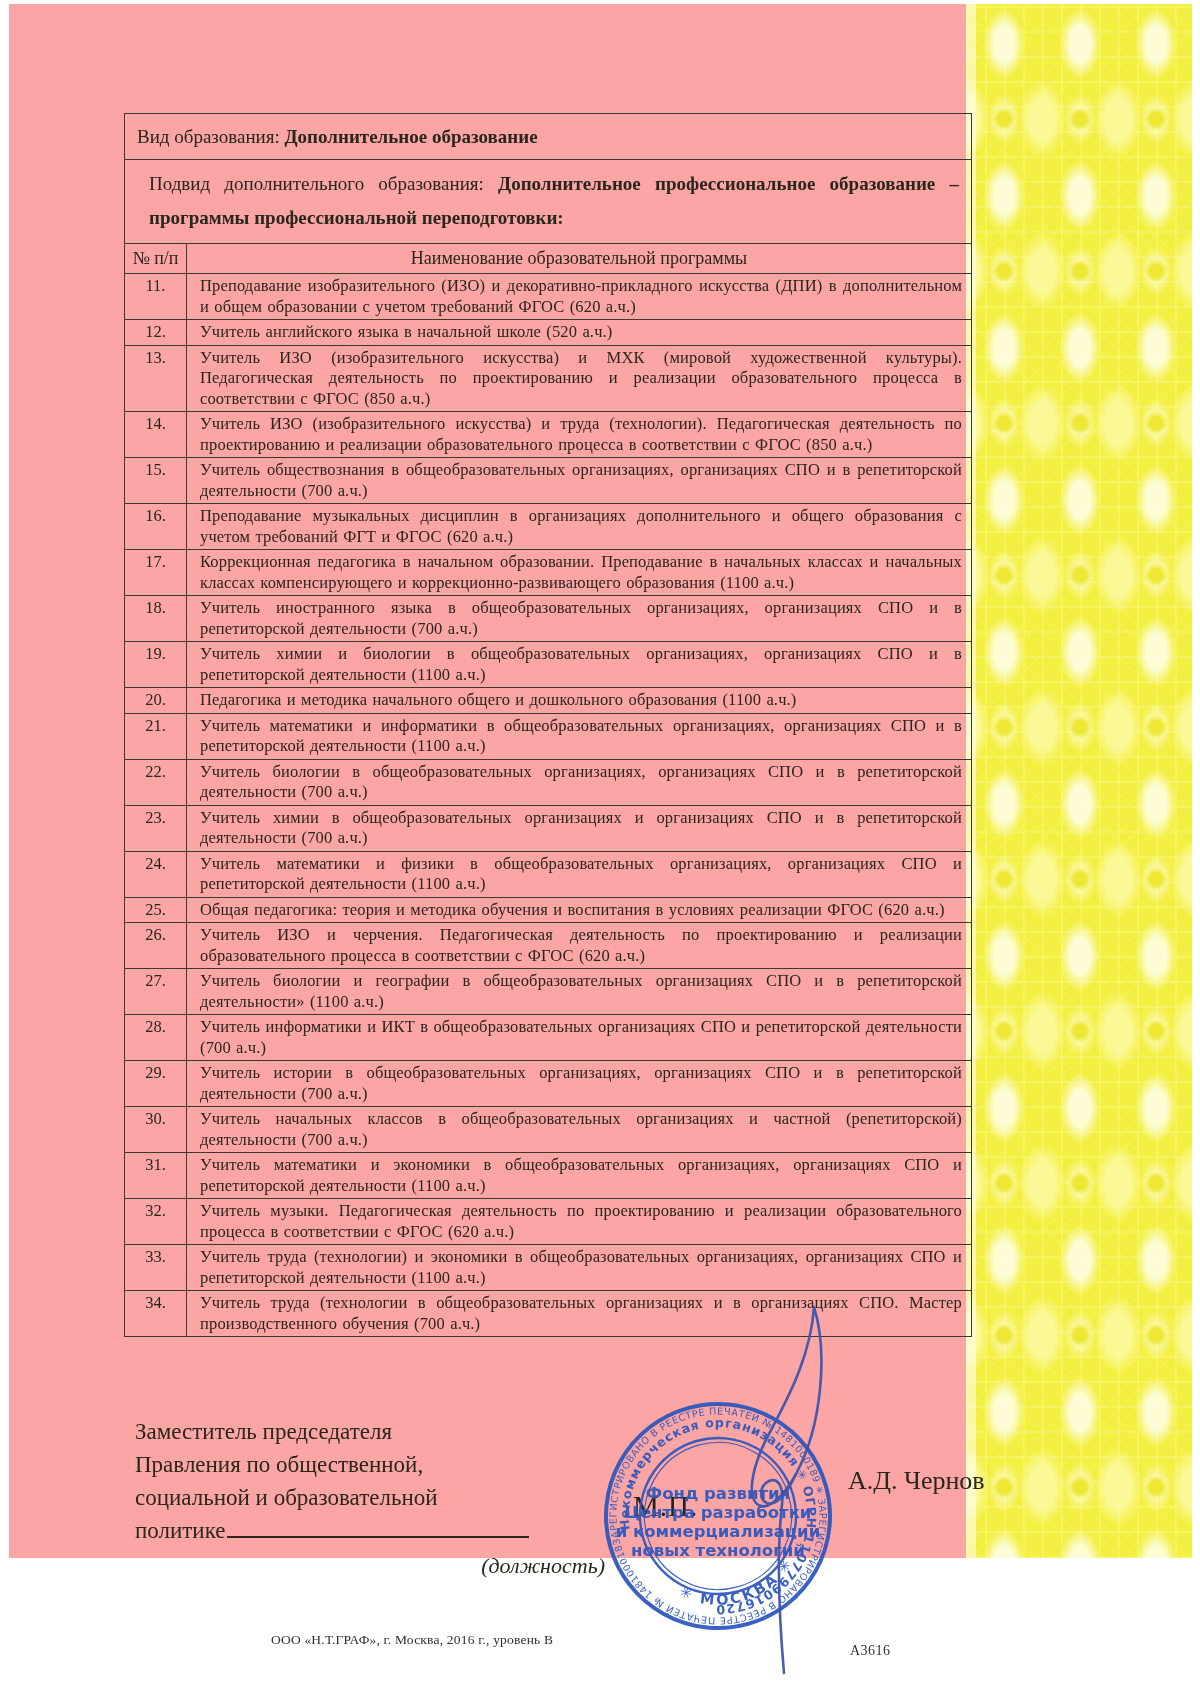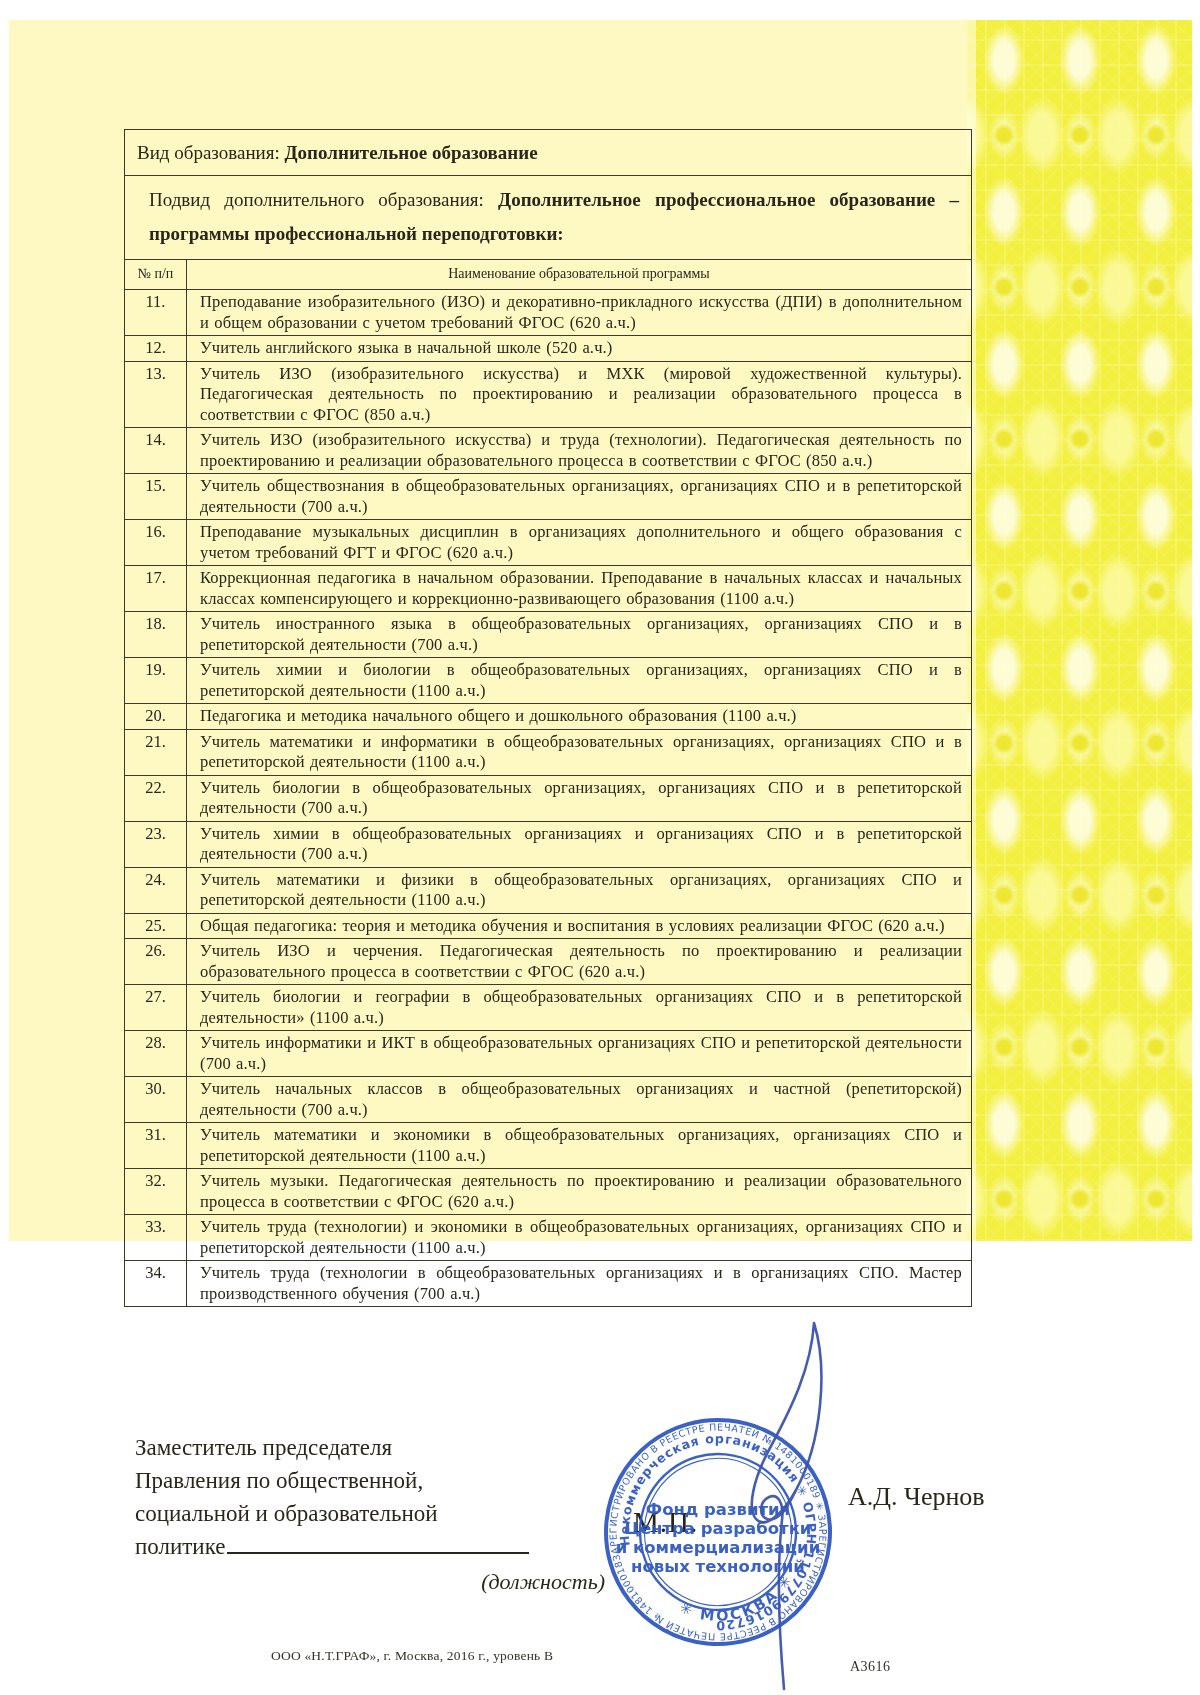--- a/index.html
+++ b/index.html
@@ -3,22 +3,22 @@
 <meta charset="utf-8">
 <style>
   html,body{margin:0;padding:0;}
   body{
     width:1200px;height:1695px;
     font-family:"Liberation Serif", serif;
     background:#fdfdfa;
   }
   .page{position:relative;width:1200px;height:1695px;background:#ffffff;overflow:hidden;}
   .paper{
-    position:absolute;left:9px;top:20px;width:1183px;height:1221px;
-    background:#fef9c3;
+    position:absolute;left:9px;top:4px;width:1183px;height:1554px;
+    background:#fca5a5;
   }
   
   .band{
     position:absolute;top:0;right:0;width:226px;height:100%;
     background-color:#f3ef3e;
     background-image:
       radial-gradient(ellipse 30px 52px at 38px 40px, rgba(255,255,248,.80) 0 34%, rgba(255,255,248,0) 68%),
       radial-gradient(ellipse 34px 56px at 0px 115px, rgba(252,250,165,.85) 0 38%, rgba(252,250,165,0) 70%),
       radial-gradient(ellipse 34px 56px at 76px 115px, rgba(252,250,165,.85) 0 38%, rgba(252,250,165,0) 70%),
       radial-gradient(circle 11px at 38px 115px, rgba(236,230,45,.95) 0 55%, rgba(236,230,45,0) 100%),
@@ -42,21 +42,21 @@
   }
   td.hdr-kind{
     font-size:19px;line-height:26px;padding:10px 12px 9px 12px;
   }
   td.hdr-subkind{
     font-size:19px;line-height:34px;padding:7px 12px 8px 24px;
     text-align:justify;
     font-family:Liberation Serif, serif;
   }
   td.col-head{
-    text-align:center;font-size:14px;padding:3px 4px 4px 4px;line-height:22px;
+    text-align:center;font-size:18px;padding:3px 4px 4px 4px;line-height:22px;
   }
   td.num{
     width:57px;text-align:center;font-size:16.5px;padding:2px 2px 1px 2px;line-height:20.5px;
   }
   td.name{
     font-size:16.5px;line-height:20.5px;letter-spacing:.15px;word-spacing:1px;
     padding:2px 9px 2px 13px;text-align:justify;
   }
   .bold{font-weight:bold;}
   
@@ -177,20 +177,24 @@
             <td class="num">26.</td>
             <td class="name">Учитель ИЗО и черчения. Педагогическая деятельность по проектированию и реализации образовательного процесса в соответствии с ФГОС (620 а.ч.)</td>
           </tr>
           <tr>
             <td class="num">27.</td>
             <td class="name">Учитель биологии и географии в общеобразовательных организациях СПО и в репетиторской деятельности» (1100 а.ч.)</td>
           </tr>
           <tr>
             <td class="num">28.</td>
             <td class="name">Учитель информатики и ИКТ в общеобразовательных организациях СПО и репетиторской деятельности (700 а.ч.)</td>
+          </tr>
+          <tr>
+            <td class="num">29.</td>
+            <td class="name">Учитель истории в общеобразовательных организациях, организациях СПО и в репетиторской деятельности (700 а.ч.)</td>
           </tr>
           <tr>
             <td class="num">30.</td>
             <td class="name">Учитель начальных классов в общеобразовательных организациях и частной (репетиторской) деятельности (700 а.ч.)</td>
           </tr>
           <tr>
             <td class="num">31.</td>
             <td class="name">Учитель математики и экономики в общеобразовательных организациях, организациях СПО и репетиторской деятельности (1100 а.ч.)</td>
           </tr>
           <tr>

